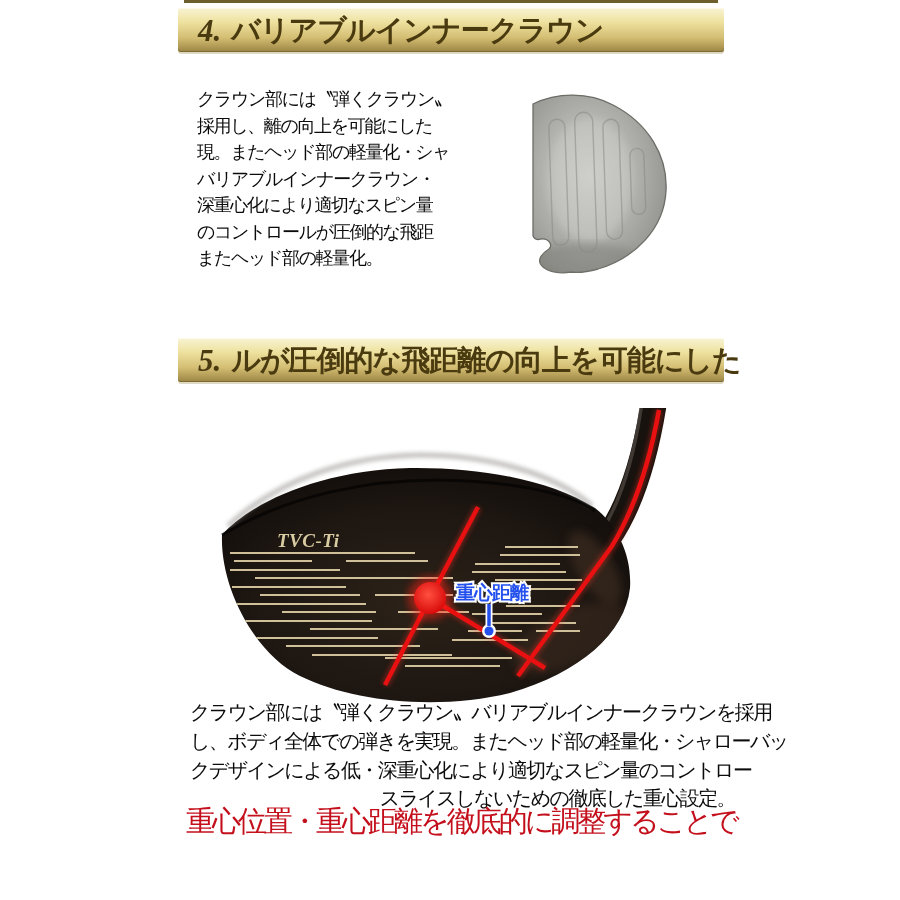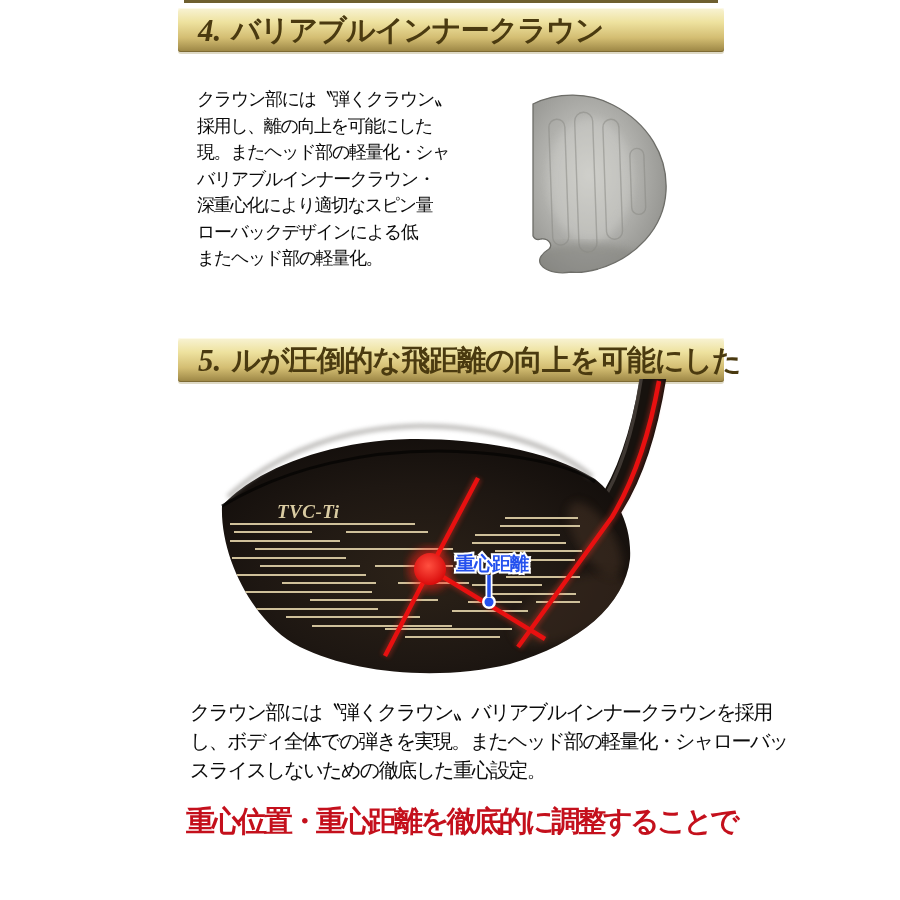--- a/index.html
+++ b/index.html
@@ -13,26 +13,26 @@
   .banner .num{font-family:"Liberation Serif","DejaVu Serif",serif;font-style:italic;font-weight:bold;
                font-size:31px;color:#4a3a10;margin-right:10px;line-height:1;}
   .banner .btitle{font-family:"Liberation Serif","DejaVu Serif",serif;font-weight:bold;
                   font-size:29px;color:#4a3a10;letter-spacing:-1px;line-height:1;white-space:nowrap;}
   .banner1{top:8px;}
   .banner2{top:338px;}
   .para1{position:absolute;left:197px;top:86px;width:262px;font-size:18px;line-height:26.5px;
          letter-spacing:-1.4px;color:#0b0b0b;}
   .para1 div{white-space:nowrap;}
   .crown-photo{position:absolute;left:505px;top:88px;width:175px;height:200px;}
-  .club-photo{position:absolute;left:170px;top:379px;width:570px;height:307px;}
+  .club-photo{position:absolute;left:170px;top:408px;width:570px;height:307px;}
   .para2{position:absolute;left:190px;top:698px;width:545px;font-size:20px;line-height:28.8px;
          letter-spacing:-1.6px;color:#0b0b0b;}
-  .para2 div{white-space:nowrap;}
+  .para2 div{white-space:nowrap;text-align:right;}
   .highlight{position:absolute;left:186px;top:804px;width:560px;
-             font-family:"Liberation Serif","DejaVu Serif",serif;font-weight:bold;
+             font-family:"Liberation Serif","DejaVu Serif",serif;font-weight:normal;
              font-size:29px;line-height:35px;letter-spacing:-3px;color:#c4101c;}
   .highlight div{white-space:nowrap;}
 </style>
 </head>
 <body>
 
 <div class="page">
 
   <div class="top-strip"></div>
 
@@ -40,21 +40,21 @@
     <span class="num">4.</span>
     <span class="btitle">バリアブルインナークラウン</span>
   </div>
 
   <div class="para1">
     <div>クラウン部には〝弾くクラウン〟</div>
     <div>採用し、離の向上を可能にした</div>
     <div>現。またヘッド部の軽量化・シャ</div>
     <div>バリアブルインナークラウン・</div>
     <div>深重心化により適切なスピン量</div>
-    <div>ローバックデザインによる低</div>
+    <div>のコントロールが圧倒的な飛距</div>
     <div>またヘッド部の軽量化。</div>
   </div>
 
   <div class="crown-photo">
     <svg width="175" height="200" viewBox="0 0 175 200">
       <defs>
         <radialGradient id="gCrown" cx="42%" cy="45%" r="72%">
           <stop offset="0%" stop-color="#cbcbc7"></stop>
           <stop offset="45%" stop-color="#b4b4b0"></stop>
           <stop offset="78%" stop-color="#9a9a96"></stop>
@@ -181,20 +181,21 @@
       <circle cx="319" cy="223" r="7" fill="#ffffff"></circle>
       <line x1="319" y1="196" x2="319" y2="218" stroke="#2451ee" stroke-width="3.5"></line>
       <circle cx="319" cy="223" r="4.5" fill="#2451ee"></circle>
       <text x="286" y="191" font-size="19" font-weight="bold" fill="#2451ee" stroke="#ffffff" stroke-width="4" style="paint-order:stroke" letter-spacing="-1" font-family="Liberation Sans, DejaVu Sans, sans-serif">重心距離</text>
     </svg>
   </div>
 
   <div class="para2">
     <div>クラウン部には〝弾くクラウン〟バリアブルインナークラウンを採用</div>
     <div>し、ボディ全体での弾きを実現。またヘッド部の軽量化・シャローバッ</div>
+    <div>クデザインによる低・深重心化により適切なスピン量のコントロー</div>
     <div>スライスしないための徹底した重心設定。</div>
   </div>
 
   <div class="highlight">
     <div>重心位置・重心距離を徹底的に調整することで</div>
   </div>
 
 </div>
 
 </body></html>

